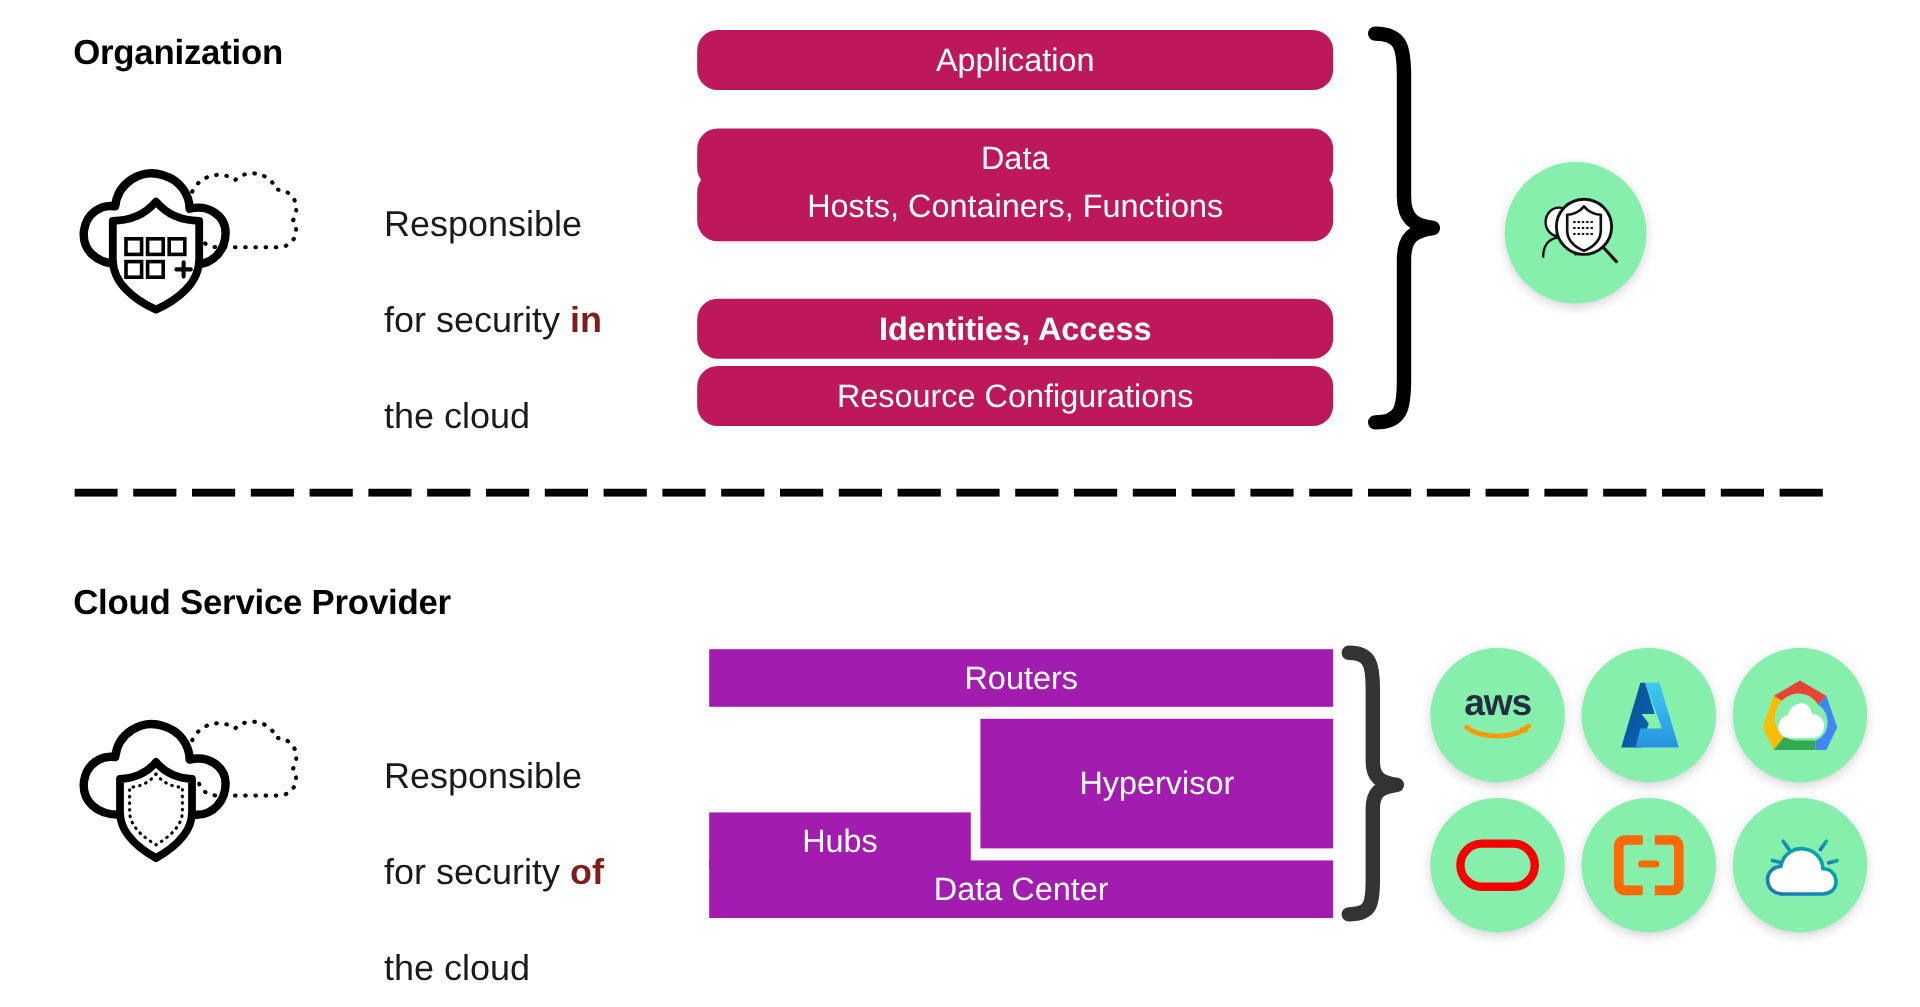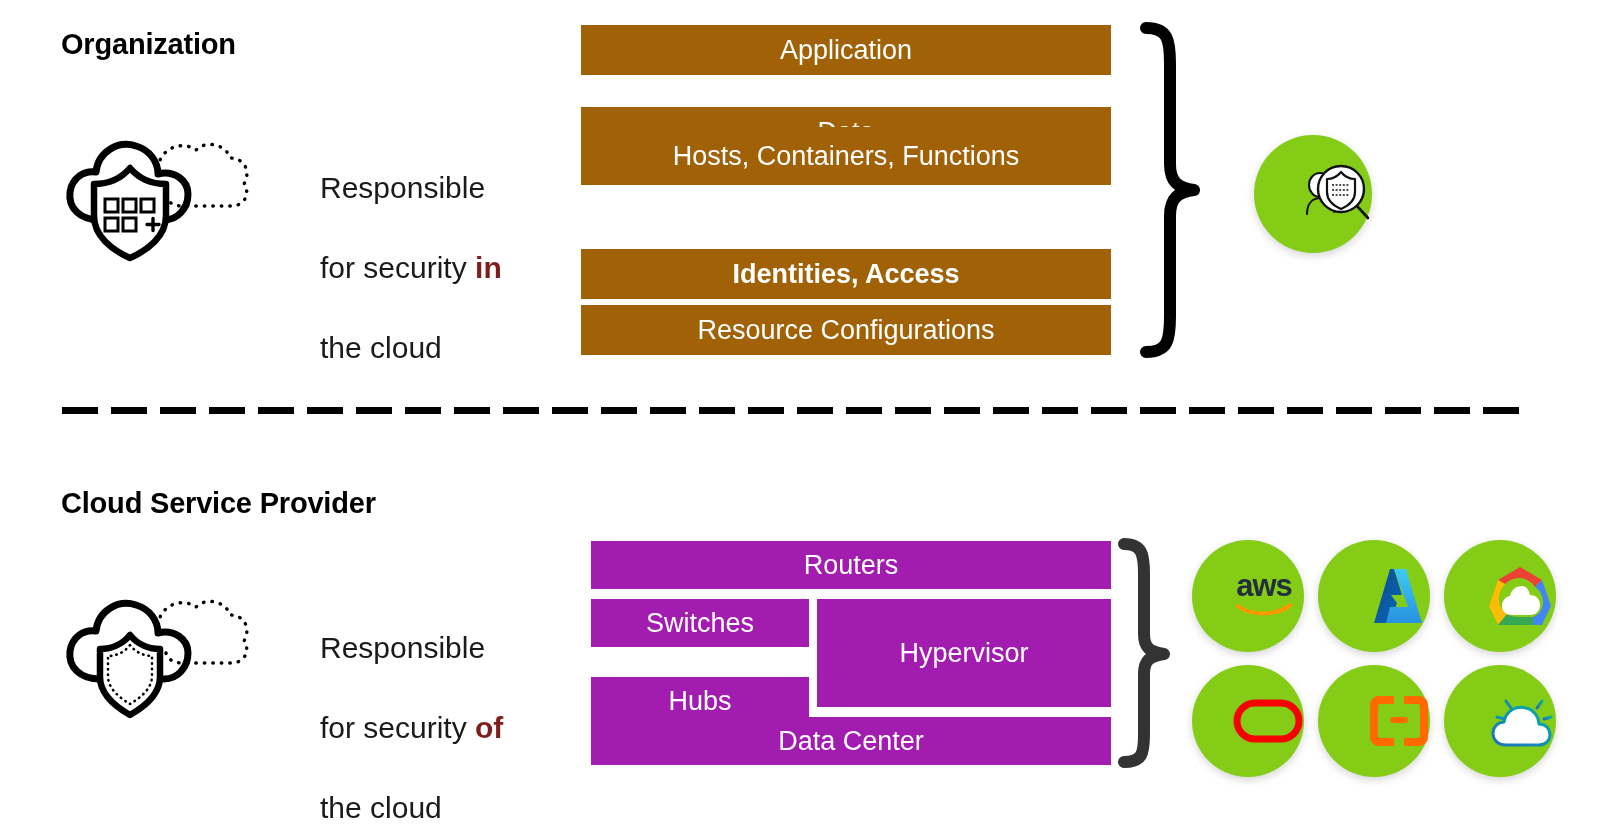--- a/index.html
+++ b/index.html
@@ -65,27 +65,27 @@
     position: absolute;
     display: flex;
     align-items: center;
     justify-content: center;
     color: #ffffff;
     font-size: 27px;
     line-height: 1;
     box-sizing: border-box;
     white-space: nowrap;
   }
-  .bar-blue { background: #a16207; }
+  .bar-blue { background: #be185d; border-radius: 17px; }
   .bar-dark { background: #a21caf; }
 
   
   #bar-application   { left: 581px; top: 25px;  width: 530px; height: 50px; }
   #bar-data          { left: 581px; top: 81px;  width: 530px; height: 50px; margin-top: 26px; }
-  #bar-hosts         { left: 581px; top: 127px; width: 530px; height: 58px; }
+  #bar-hosts         { left: 581px; top: 143px; width: 530px; height: 58px; }
   #bar-networks      { left: 581px; top: 193px; width: 530px; height: 50px; }
   #bar-identities    { left: 581px; top: 249px; width: 530px; height: 50px; font-weight: bold; }
   #bar-resources     { left: 581px; top: 305px; width: 530px; height: 50px; }
 
   
   #bar-routers       { left: 591px; top: 541px; width: 520px; height: 48px; }
   #bar-switches      { left: 591px; top: 599px; width: 218px; height: 48px; }
   #bar-hubs          { left: 591px; top: 659px; width: 218px; height: 48px; margin-top: 18px; }
   #bar-hypervisor    { left: 817px; top: 599px; width: 294px; height: 108px; }
   #bar-datacenter    { left: 591px; top: 717px; width: 520px; height: 48px; }
@@ -97,25 +97,25 @@
   #brace-top    { left: 1140px; top: 22px;  width: 70px; height: 336px; }
   #brace-bottom { left: 1118px; top: 538px; width: 60px; height: 230px; }
   .brace svg { display: block; width: 100%; height: 100%; overflow: visible; }
 
   
   .badge {
     position: absolute;
     width: 112px;
     height: 112px;
     border-radius: 50%;
-    background: #84cc16;
+    background: #86efac;
     box-shadow: 0 3px 9px rgba(0,0,0,0.17);
     display: flex;
     align-items: center;
-    justify-content: flex-end;
+    justify-content: center;
     box-sizing: border-box;
   }
   .badge svg { display: block; overflow: visible; }
 
   #badge-assess { left: 1254px; top: 135px; width: 118px; height: 118px; }
 
   #badge-aws    { left: 1192px; top: 540px; }
   #badge-azure  { left: 1318px; top: 540px; }
   #badge-gcp    { left: 1444px; top: 540px; }
   #badge-oracle { left: 1192px; top: 665px; }
@@ -253,23 +253,20 @@
   </div>
 
   <div class="resp-text" id="csp-resp">
     <span>Responsible</span><br>
     <span>for security </span><span class="resp-accent">of</span><br>
     <span>the cloud</span>
   </div>
 
   <div class="bar bar-dark" id="bar-routers">
     <span>Routers</span>
-  </div>
-  <div class="bar bar-dark" id="bar-switches">
-    <span>Switches</span>
   </div>
   <div class="bar bar-dark" id="bar-hubs">
     <span>Hubs</span>
   </div>
   <div class="bar bar-dark" id="bar-hypervisor">
     <span>Hypervisor</span>
   </div>
   <div class="bar bar-dark" id="bar-datacenter">
     <span>Data Center</span>
   </div>

